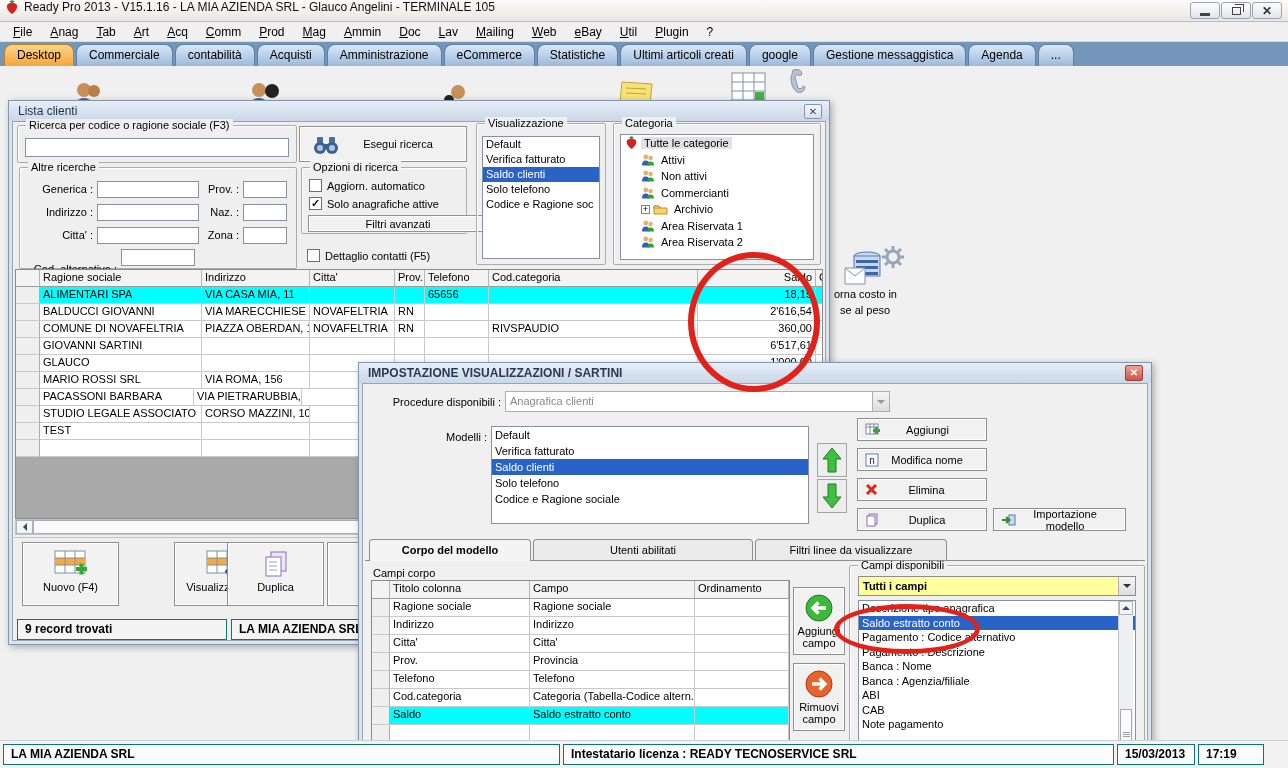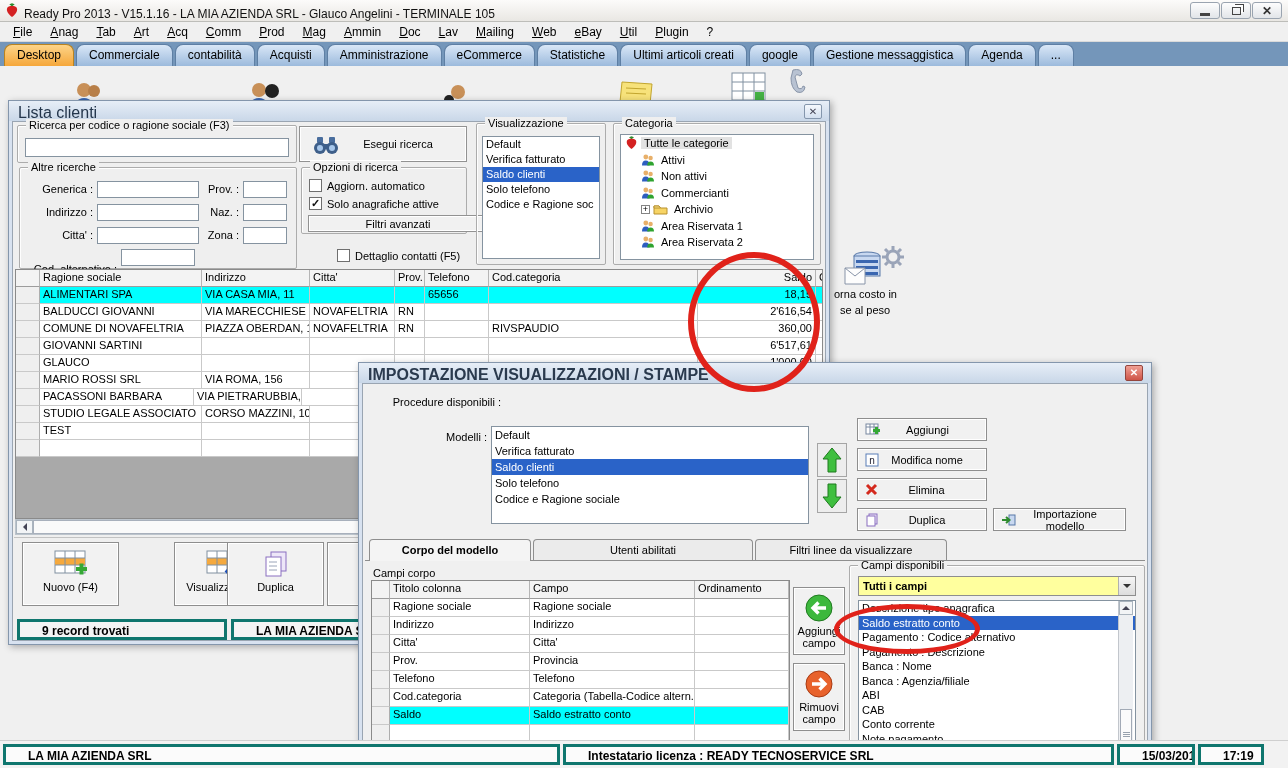--- a/index.html
+++ b/index.html
@@ -1,36 +1,36 @@
 <!DOCTYPE html>
 <html><head>
 <meta charset="utf-8">
 <style>
 *{margin:0;padding:0;box-sizing:border-box;font-family:"Liberation Sans",sans-serif;}
 html,body{width:1288px;height:768px;}
 body{position:relative;background:#F0F0F0;overflow:hidden;font-size:11px;color:#000;}
-#titlebar{position:absolute;left:0;top:0;width:1288px;height:22px;background:linear-gradient(#FCFBFA,#E9E7E3);border-bottom:1px solid #BDBDB9;display:flex;align-items:flex-end;padding-left:5px;font-size:12px;}
+#titlebar{position:absolute;left:0;top:0;width:1288px;height:22px;background:linear-gradient(#FCFBFA,#E9E7E3);border-bottom:1px solid #BDBDB9;display:flex;align-items:flex-start;padding-left:5px;font-size:12px;}
 #title-text{margin-left:5px;color:#111;}
 #win-controls{position:absolute;right:6px;top:2px;display:flex;gap:1px;}
 .wc{width:30px;height:17px;background:linear-gradient(#FDFDFD,#E2E5E9);border:1px solid #9AA4B0;border-radius:3px;display:flex;align-items:center;justify-content:center;}
 .gl-min{width:10px;height:3px;background:#444;margin-top:7px;}
 .gl-res{width:9px;height:8px;border:1px solid #444;box-shadow:2px -2px 0 -0px #fff,3px -3px 0 0px #444;}
 .gl-close{font-size:12px;font-weight:bold;color:#333;line-height:10px;}
 #menubar{position:absolute;left:0;top:22px;width:1288px;height:20px;background:#F0F0F0;border-bottom:1px solid #DADADA;display:flex;align-items:center;padding-left:4px;}
 .menu-item{padding:2px 9px;font-size:12px;}
 .menu-item::first-letter{text-decoration:underline;}
 #tabbar{position:absolute;left:0;top:42px;width:1288px;height:24px;background:#7496BA;display:flex;align-items:flex-end;padding:0 0 0 4px;gap:2px;}
 .tab{height:22px;line-height:21px;padding:0 12px;background:linear-gradient(#D9E7F7,#9CBADC);border:1px solid #5E7FA4;border-bottom:none;border-radius:8px 8px 0 0;font-size:12px;white-space:nowrap;}
 .tab.active{background:linear-gradient(#FDD488,#F5A73B);border-color:#BA831F;}
 #mdi{position:absolute;left:0;top:66px;width:1288px;height:674px;background:#F0F0F0;overflow:hidden;}
 #statusbar{position:absolute;left:0;top:740px;width:1288px;height:28px;background:#F2F2F2;border-top:1px solid #CFCFCF;}
-.sb-box{position:absolute;top:3px;height:21px;border:3px solid #0f766e;background:#FBFBFB;font-weight:bold;font-size:12px;line-height:19px;padding-left:22px;overflow:hidden;white-space:nowrap;}
+.sb-box{position:absolute;top:3px;height:21px;border:1px solid #0f766e;background:#FBFBFB;font-weight:bold;font-size:12px;line-height:19px;padding-left:7px;overflow:hidden;white-space:nowrap;}
 
 .window{position:absolute;background:#D8E2F0;border:1px solid #8496AC;box-shadow:2px 2px 7px rgba(0,0,0,.3);}
-.win-title{position:absolute;left:0;top:0;right:0;height:20px;font-size:16px;color:#24364C;padding:3px 0 0 9px;background:linear-gradient(#E7EEF7,#C9D7E8);}
+.win-title{position:absolute;left:0;top:0;right:0;height:20px;font-size:12px;color:#24364C;padding:3px 0 0 9px;background:linear-gradient(#E7EEF7,#C9D7E8);}
 .win-body{position:absolute;left:3px;top:20px;right:3px;bottom:3px;background:#EFEFEF;border:1px solid #9AA5B2;}
 .win-close-sm{position:absolute;width:18px;height:15px;background:linear-gradient(#F4F8FD,#D4E0EF);border:1px solid #8496AC;border-radius:2px;text-align:center;line-height:13px;font-size:10px;color:#445;}
 .win-close-red{position:absolute;width:18px;height:16px;background:linear-gradient(#F0A094,#CE5448);border:1px solid #94453D;border-radius:2px;text-align:center;line-height:14px;font-size:10px;color:#fff;font-weight:bold;}
 
 .gb{position:absolute;border:1px solid #ACACAC;border-radius:2px;box-shadow:inset 1px 1px 0 rgba(255,255,255,.9);}
 .gb-label{position:absolute;top:-7px;left:8px;background:#EFEFEF;padding:0 3px;font-size:11px;line-height:13px;white-space:nowrap;}
 .gb-label.g2{background:#F0F0F0;}
 .tb{position:absolute;background:#fff;border:1px solid #8593A0;font-size:11px;padding:0 3px;}
 .flabel{position:absolute;text-align:right;font-size:11px;line-height:17px;white-space:nowrap;}
 .btn{position:absolute;background:#F1F1F1;border:1px solid #929292;box-shadow:inset 0 0 0 1px #fff;font-size:11px;display:flex;align-items:center;justify-content:center;}
@@ -259,21 +259,21 @@
           <span>Aggiorn. automatico</span>
         </div>
       <div class="cb checked" id="cb-solo" style="left:7px;top:29px;">
           <span class="box"></span>
           <span>Solo anagrafiche attive</span>
         </div>
       <div class="btn" style="left:6px;top:47px;width:180px;height:17px;">
           <span>Filtri avanzati</span>
         </div>
     </div>
-    <div class="cb" id="cb-dettaglio" style="left:298px;top:148px;margin-left:30px;">
+    <div class="cb" id="cb-dettaglio" style="left:298px;top:148px;">
         <span class="box"></span>
         <span>Dettaglio contatti (F5)</span>
       </div>
 
     <div class="gb" style="left:467px;top:22px;width:130px;height:142px;">
       <span class="gb-label">Visualizzazione</span>
       <div class="listbox" id="vis-list" style="left:5px;top:12px;width:118px;height:123px;position:absolute;">
           <div class="lb-item">Default</div>
           <div class="lb-item">Verifica fatturato</div>
           <div class="lb-item sel">Saldo clienti</div>
@@ -538,25 +538,31 @@
             </svg></span>
           <div>Elimina</div>
         </div>
       </div>
 
     <div class="sb-box" style="left:8px;top:518px;width:210px;background:#F4F4F4;">9 record trovati</div>
     <div class="sb-box" style="left:222px;top:518px;width:300px;background:#F4F4F4;">LA MIA AZIENDA SRL</div>
   </div>
 
   <div class="window" id="impo-win" style="left:358px;top:296px;width:794px;height:450px;">
-    <div class="win-title" style="font-weight:bold;color:#2A3A4E;">IMPOSTAZIONE VISUALIZZAZIONI / STAMPE</div>
+    <div class="win-title" style="font-weight:bold;color:#2A3A4E;">IMPOSTAZIONE VISUALIZZAZIONI / SARTINI</div>
     <div class="win-close-red" style="right:8px;top:2px;">✕</div>
     <div class="win-body" style="background:#F0F0F0;"></div>
 
     <span class="flabel" style="left:20px;top:31px;width:122px;">Procedure disponibili :</span>
+    <div class="combo disabled" style="left:146px;top:28px;width:385px;height:21px;">
+      <span class="val">Anagrafica clienti</span>
+      <span class="drop">
+          <span class="tri-d" style="border-top-color:#999;"></span>
+        </span>
+    </div>
 
     <span class="flabel" style="left:20px;top:66px;width:108px;">Modelli :</span>
     <div class="listbox h16" id="modelli-list" style="left:132px;top:63px;width:318px;height:98px;">
         <div class="lb-item">Default</div>
         <div class="lb-item">Verifica fatturato</div>
         <div class="lb-item sel">Saldo clienti</div>
         <div class="lb-item">Solo telefono</div>
         <div class="lb-item">Codice e Ragione sociale</div>
       </div>
 
@@ -708,21 +714,20 @@
       </div>
       <div class="listbox h145" id="campi-disp-list" style="left:8px;top:34px;width:278px;height:210px;">
           <div class="lb-item">Descrizione tipo anagrafica</div>
           <div class="lb-item sel">Saldo estratto conto</div>
           <div class="lb-item">Pagamento : Codice alternativo</div>
           <div class="lb-item">Pagamento : Descrizione</div>
           <div class="lb-item">Banca : Nome</div>
           <div class="lb-item">Banca : Agenzia/filiale</div>
           <div class="lb-item">ABI</div>
           <div class="lb-item">CAB</div>
-          <div class="lb-item">Conto corrente</div>
           <div class="lb-item">Note pagamento</div>
         </div>
       <div class="vscroll" style="right:11px;top:35px;height:208px;">
         <span class="sc-arrow" style="width:14px;height:14px;">
             <span class="tri-u"></span>
           </span>
         <div class="vthumb" style="top:108px;height:56px;">
             <div class="grip"></div>
           </div>
       </div>

